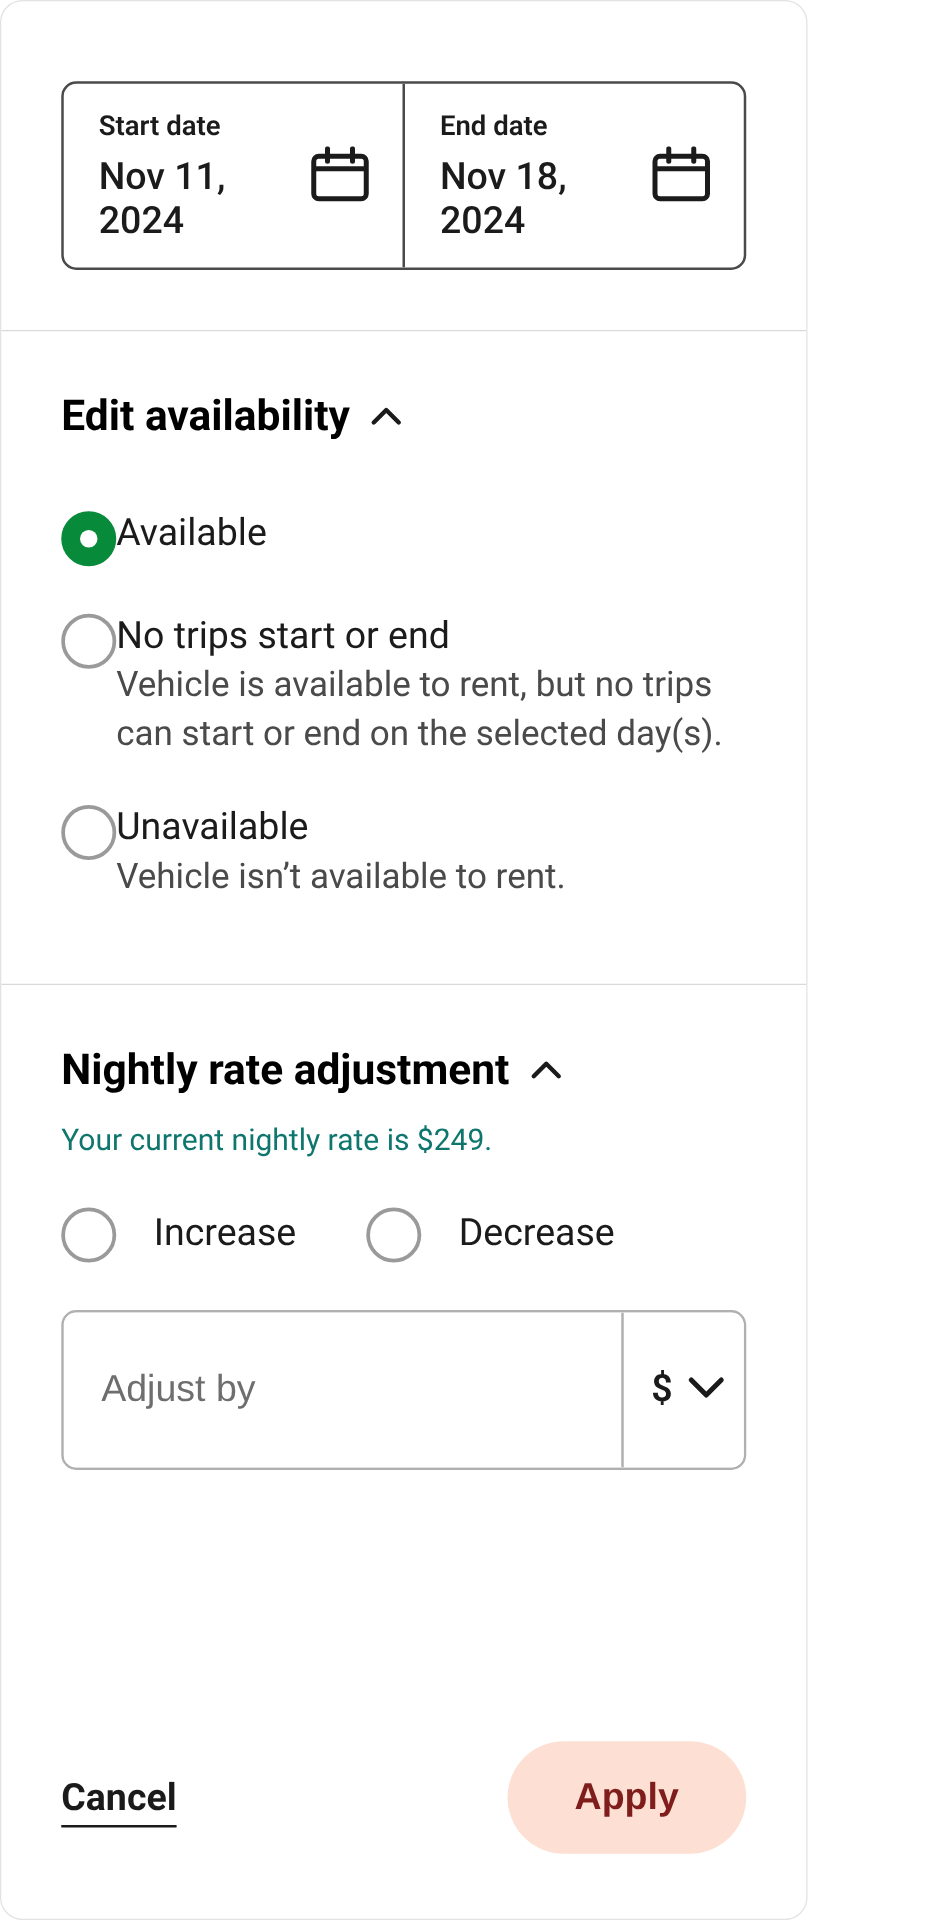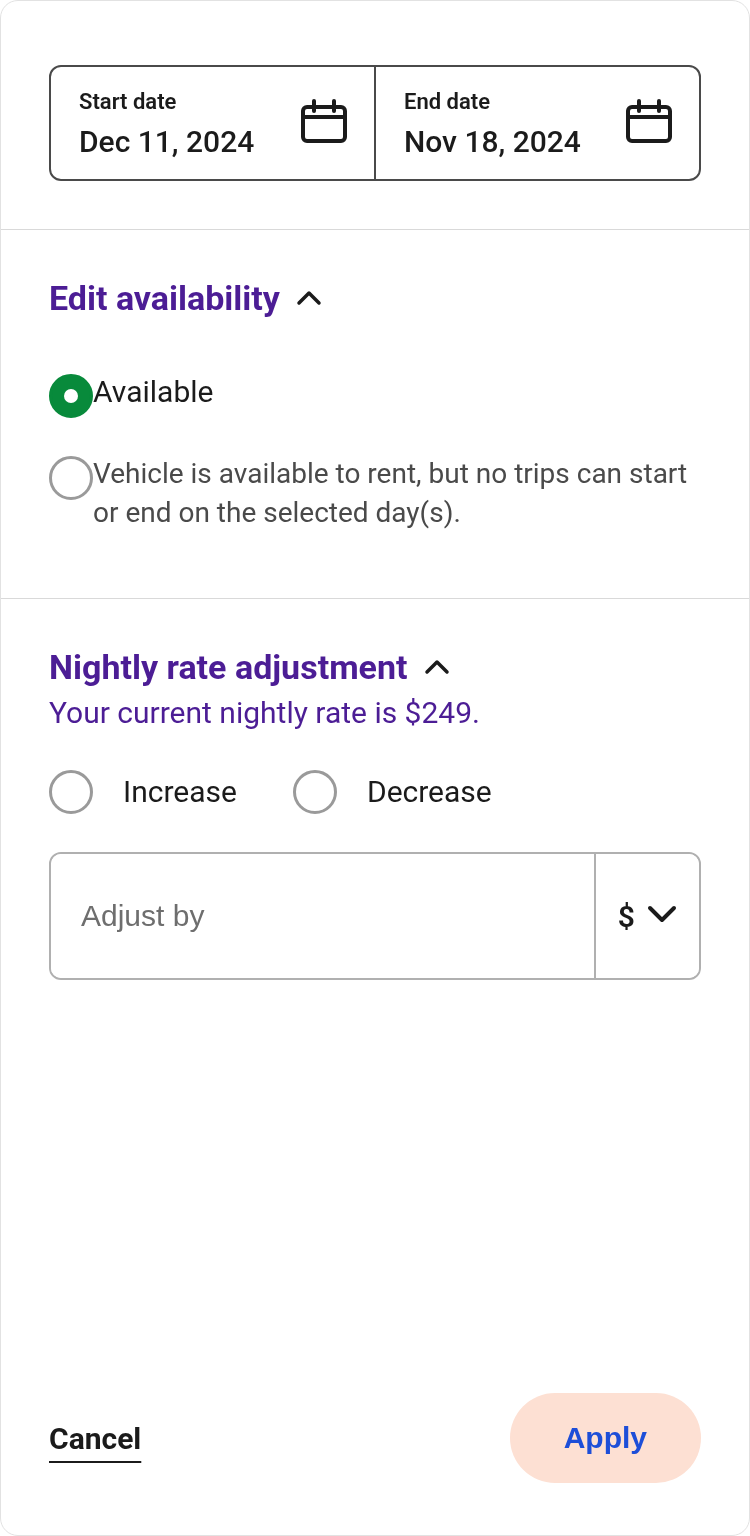--- a/index.html
+++ b/index.html
@@ -4,21 +4,21 @@
 <style>
   * { box-sizing: border-box; margin: 0; padding: 0; }
   html, body {
     width: 750px;
     height: 1536px;
     font-family: -apple-system, BlinkMacSystemFont, "Segoe UI", Roboto, Helvetica, Arial, sans-serif;
     background: #fff;
     color: #1b1b1b;
   }
   .card {
-    width: 750px;
+    width: 646px;
     height: 1536px;
     border: 1px solid #e2e2e2;
     border-radius: 18px;
     overflow: hidden;
     display: flex;
     flex-direction: column;
     background: #fff;
   }
 
   
@@ -65,21 +65,21 @@
   }
   .section-header {
     display: flex;
     align-items: center;
     gap: 16px;
     cursor: pointer;
   }
   .section-title {
     font-size: 34px;
     font-weight: 700;
-    color: #4c1d95;
+    color: #000000;
   }
   .chev {
     display: inline-flex;
   }
 
   
   .radio-list {
     padding-top: 36px;
   }
   .radio-row {
@@ -119,23 +119,23 @@
     line-height: 1.3;
   }
   .radio-desc {
     font-size: 28px;
     color: #4a4a4a;
     line-height: 1.4;
   }
 
   
   .rate-note {
-    font-size: 30px;
-    color: #4c1d95;
-    margin-top: 8px;
+    font-size: 24px;
+    color: #0f766e;
+    margin-top: 22px;
   }
   .hz-radios {
     display: flex;
     gap: 56px;
     padding-top: 38px;
     padding-bottom: 14px;
   }
   .hz-radio {
     display: flex;
     align-items: center;
@@ -191,40 +191,40 @@
     font-size: 30px;
     font-weight: 700;
     color: #1b1b1b;
     text-decoration: underline;
     text-underline-offset: 12px;
     text-decoration-thickness: 2px;
     cursor: pointer;
   }
   .apply-btn {
     background: #fde0d3;
-    color: #1d4ed8;
+    color: #7f1d1d;
     border: none;
     border-radius: 999px;
     padding: 28px 54px;
     font-size: 30px;
     font-weight: 700;
     cursor: pointer;
   }
 </style>
 </head>
 <body>
 
 <div class="card">
 
   <div class="date-range-wrap">
     <div class="date-range">
       <div class="date-cell">
         <div class="date-text">
           <div class="date-label">Start date</div>
-          <div class="date-value">Dec 11, 2024</div>
+          <div class="date-value">Nov 11, 2024</div>
         </div>
         <span class="cal-icon">
           <svg width="48" height="46" viewBox="0 0 48 46" fill="none">
             <rect x="3" y="8" width="42" height="34" rx="4" stroke="#1b1b1b" stroke-width="4"></rect>
             <line x1="14" y1="2" x2="14" y2="12" stroke="#1b1b1b" stroke-width="4" stroke-linecap="round"></line>
             <line x1="34" y1="2" x2="34" y2="12" stroke="#1b1b1b" stroke-width="4" stroke-linecap="round"></line>
             <line x1="3" y1="18" x2="45" y2="18" stroke="#1b1b1b" stroke-width="4"></line>
           </svg>
         </span>
       </div>
@@ -260,21 +260,29 @@
     <div class="radio-list">
       <div class="radio-row">
         <div class="radio-ind selected"></div>
         <div class="radio-content">
           <div class="radio-label">Available</div>
         </div>
       </div>
       <div class="radio-row">
         <div class="radio-ind"></div>
         <div class="radio-content">
+          <div class="radio-label">No trips start or end</div>
           <div class="radio-desc">Vehicle is available to rent, but no trips can start or end on the selected day(s).</div>
+        </div>
+      </div>
+      <div class="radio-row">
+        <div class="radio-ind"></div>
+        <div class="radio-content">
+          <div class="radio-label">Unavailable</div>
+          <div class="radio-desc">Vehicle isn’t available to rent.</div>
         </div>
       </div>
     </div>
   </div>
 
   <div class="divider"></div>
 
   <div class="section">
     <div class="section-header">
       <span class="section-title">Nightly rate adjustment</span>

